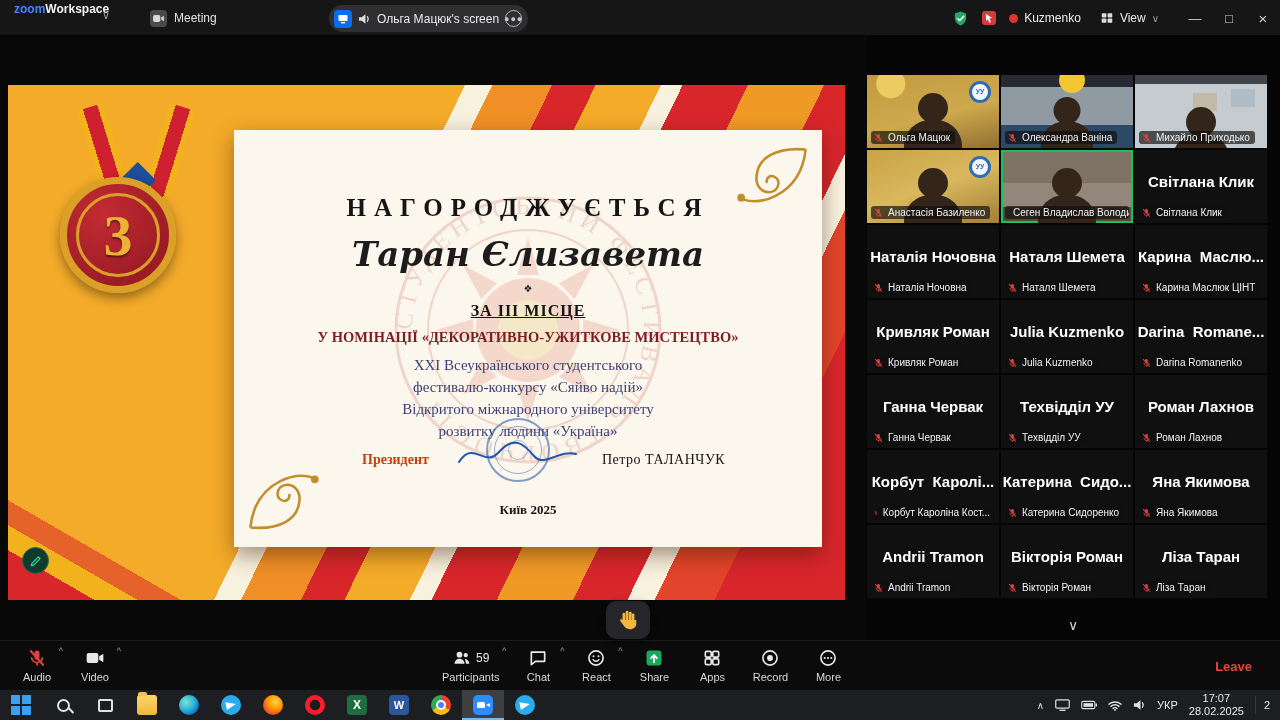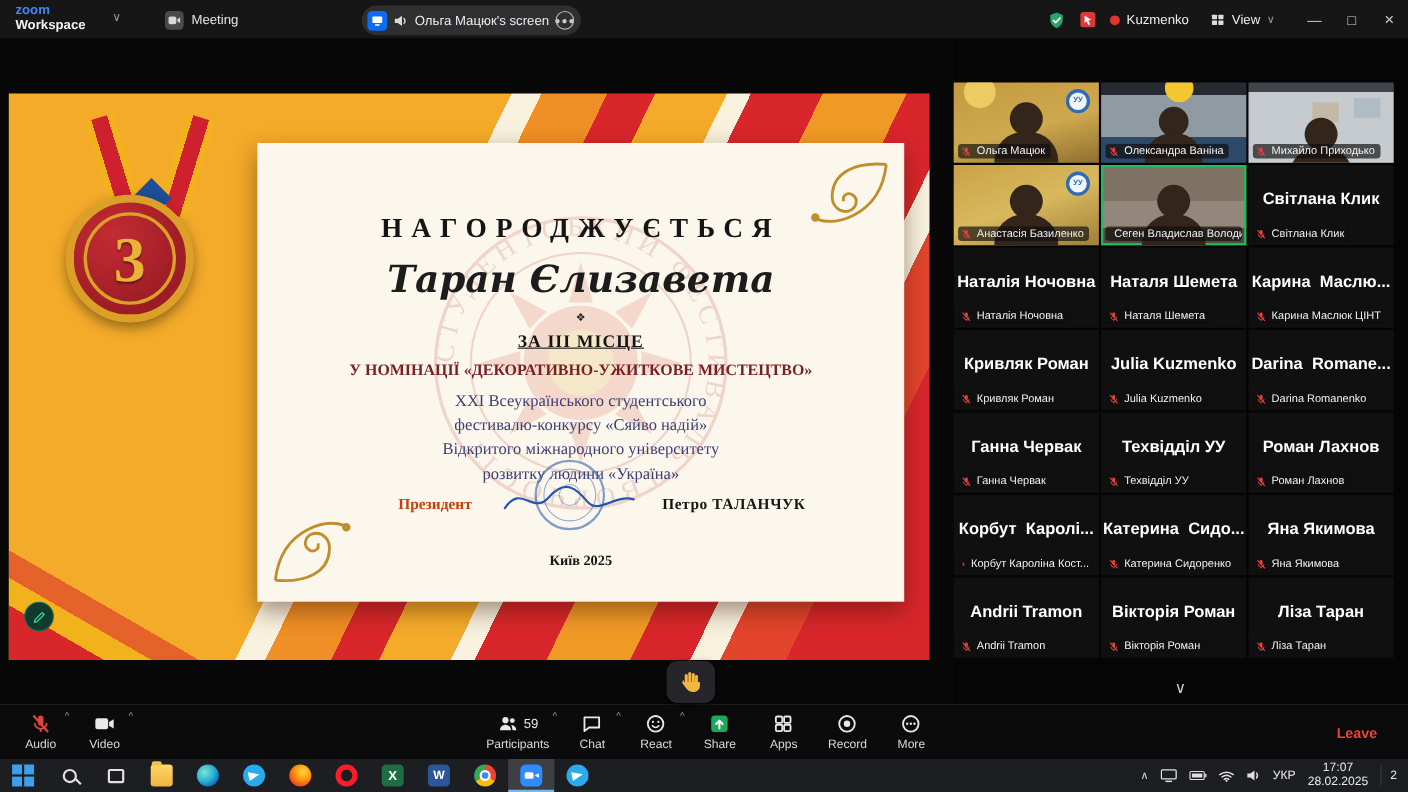--- a/index.html
+++ b/index.html
@@ -2,21 +2,21 @@
 <html><head>
 <meta charset="utf-8">
 <style>
   html,body{margin:0;padding:0;background:#000;}
   *{box-sizing:border-box;}
   .screen{position:relative;width:1280px;height:720px;background:#0d0d0d;overflow:hidden;
           font-family:"Liberation Sans",sans-serif;color:#e8e8e8;}
 
   
   .titlebar{position:absolute;left:0;top:0;width:1280px;height:36px;background:#161616;border-bottom:1px solid #000;}
-  .tb-logo{position:absolute;left:14px;top:3px;display:flex;flex-direction:column;line-height:1.05;cursor:default;}
+  .tb-logo{position:absolute;left:14px;top:3px;display:flex;line-height:1.05;cursor:default;}
   .logo-zoom{color:#4087fc;font-weight:700;font-size:12px;}
   .logo-ws{color:#f2f2f2;font-size:12px;font-weight:600;}
   .logo-chev{position:absolute;left:102px;top:9px;color:#9a9a9a;font-size:11px;}
   .meeting-tab{position:absolute;left:142px;top:6px;display:flex;align-items:center;gap:7px;font-size:12px;color:#e4e4e4;height:24px;padding:0 8px;border-radius:6px;}
   .meeting-ic{width:17px;height:17px;border-radius:4px;background:#4a4a4e;display:flex;align-items:center;justify-content:center;}
   .screen-pill{position:absolute;left:329px;top:5px;height:27px;border-radius:14px;background:#2f2f32;display:flex;align-items:center;gap:6px;padding:0 6px 0 5px;font-size:12px;color:#ececec;justify-content:flex-end;}
   .pill-monitor{width:18px;height:18px;border-radius:4px;background:#0b6cf0;display:flex;align-items:center;justify-content:center;}
   .pill-more{width:17px;height:17px;border-radius:50%;border:1.5px solid #b9b9b9;display:flex;align-items:center;justify-content:center;color:#c9c9c9;font-size:9px;letter-spacing:1px;}
   .tb-right{position:absolute;right:0;top:0;height:36px;display:flex;align-items:center;gap:13px;}
   .rec-wrap{display:flex;align-items:center;gap:6px;font-size:12px;color:#ededed;}
@@ -74,21 +74,21 @@
     font-family:"DejaVu Serif",serif;font-style:italic;font-weight:700;font-size:34px;color:#1c1c1c;}
   .c-div{position:absolute;left:0;right:0;top:153px;text-align:center;font-size:10px;color:#222;}
   .c-place{position:absolute;left:0;right:0;top:172px;text-align:center;
     font-family:"Liberation Serif",serif;font-weight:700;font-size:16px;letter-spacing:1px;
     text-decoration:underline;color:#151515;}
   .c-nom{position:absolute;left:0;right:0;top:199px;text-align:center;
     font-family:"Liberation Serif",serif;font-weight:700;font-size:14.5px;color:#7a1f22;}
   .c-body{position:absolute;left:0;right:0;top:224px;text-align:center;
     font-family:"Liberation Serif",serif;font-size:15px;line-height:22px;color:#3e3e75;font-weight:500;}
   .c-pres{position:absolute;left:128px;top:322px;font-family:"Liberation Serif",serif;font-weight:700;font-size:14px;color:#c2410c;}
-  .c-presname{position:absolute;left:368px;top:322px;font-family:"Liberation Serif",serif;font-weight:700;font-size:14px;letter-spacing:.5px;color:#151515;}
+  .c-presname{position:absolute;left:368px;top:322px;font-family:"Liberation Serif",serif;font-weight:400;font-size:14px;letter-spacing:.5px;color:#151515;}
   .stamp{position:absolute;left:252px;top:288px;width:64px;height:64px;border-radius:50%;
     border:2px solid rgba(47,97,175,.6);}
   .stamp::before{content:"";position:absolute;inset:6px;border:1px solid rgba(47,97,175,.5);border-radius:50%;}
   .stamp::after{content:"";position:absolute;inset:20px;border:1px solid rgba(47,97,175,.4);border-radius:50%;}
   .signature{position:absolute;left:-34px;top:14px;}
   .c-city{position:absolute;left:0;right:0;top:372px;text-align:center;
     font-family:"Liberation Serif",serif;font-weight:700;font-size:13px;color:#151515;}
 
   .annotate{position:absolute;left:22px;top:511px;width:27px;height:27px;border-radius:50%;
     background:#0f3a2e;border:1px solid #1d6b52;display:flex;align-items:center;justify-content:center;z-index:5;}

